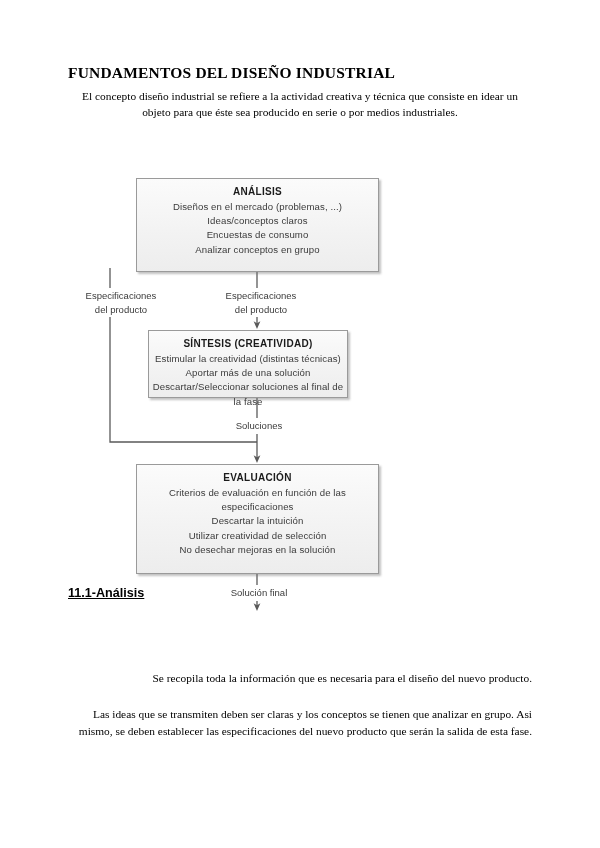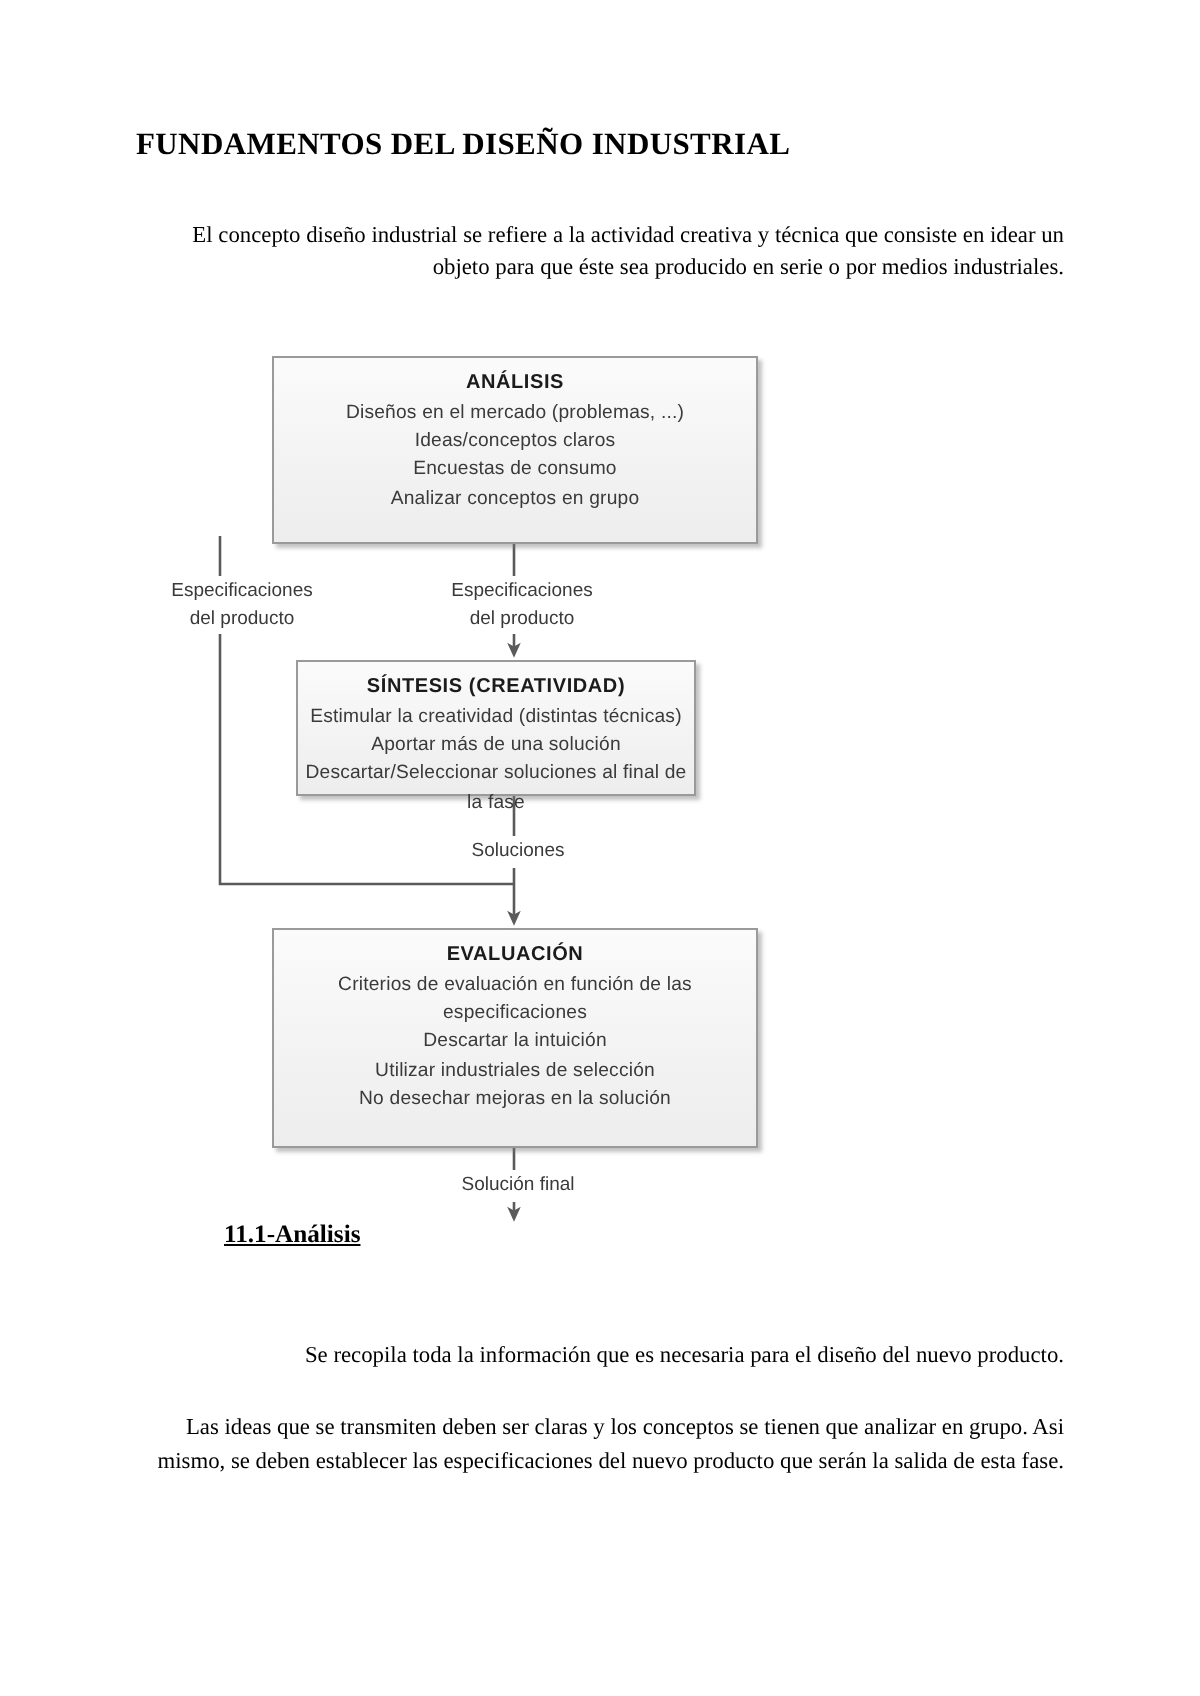--- a/index.html
+++ b/index.html
@@ -33,22 +33,21 @@
     white-space: nowrap;
   }
   .intro {
     position: absolute;
     left: 68px;
     top: 88px;
     width: 464px;
     font-family: "Liberation Serif", serif;
     font-size: 11.4px;
     line-height: 16px;
-    text-align: right;
-    margin-top: 22px;
+    text-align: center;
   }
 
   
   .diagram {
     position: absolute;
     left: 0;
     top: 0;
     width: 600px;
     height: 848px;
     pointer-events: none;
@@ -96,27 +95,26 @@
   }
   #lbl-espec-left { left: 63px; top: 288px; width: 110px; }
   #lbl-espec-mid { left: 203px; top: 288px; width: 110px; }
   #lbl-soluciones { left: 210px; top: 418px; width: 92px; }
   #lbl-solucion-final { left: 208px; top: 585px; width: 96px; }
 
   
   .section-heading {
     position: absolute;
     left: 68px;
-    top: 610px;
-    font-family: Liberation Serif, serif;
+    top: 586px;
+    font-family: Liberation Sans, sans-serif;
     font-size: 12.6px;
     font-weight: bold;
     text-decoration: underline;
     white-space: nowrap;
-    margin-left: 44px;
   }
   .para {
     position: absolute;
     left: 68px;
     width: 464px;
     font-family: "Liberation Serif", serif;
     font-size: 11.4px;
     line-height: 16.5px;
     text-align: right;
     margin-top: 32px;
@@ -162,21 +160,21 @@
     <div class="flow-line">Estimular la creatividad (distintas técnicas)</div>
     <div class="flow-line">Aportar más de una solución</div>
     <div class="flow-line">Descartar/Seleccionar soluciones al final de la fase</div>
   </div>
 
   <div class="flow-box" id="box-evaluacion">
     <div class="flow-title">EVALUACIÓN</div>
     <div class="flow-line">Criterios de evaluación en función de las</div>
     <div class="flow-line">especificaciones</div>
     <div class="flow-line">Descartar la intuición</div>
-    <div class="flow-line">Utilizar industriales de selección</div>
+    <div class="flow-line">Utilizar creatividad de selección</div>
     <div class="flow-line">No desechar mejoras en la solución</div>
   </div>
 
   <div class="edge-label" id="lbl-espec-left">
     <div>Especificaciones</div>
     <div>del producto</div>
   </div>
 
   <div class="edge-label" id="lbl-espec-mid">
     <div>Especificaciones</div>

